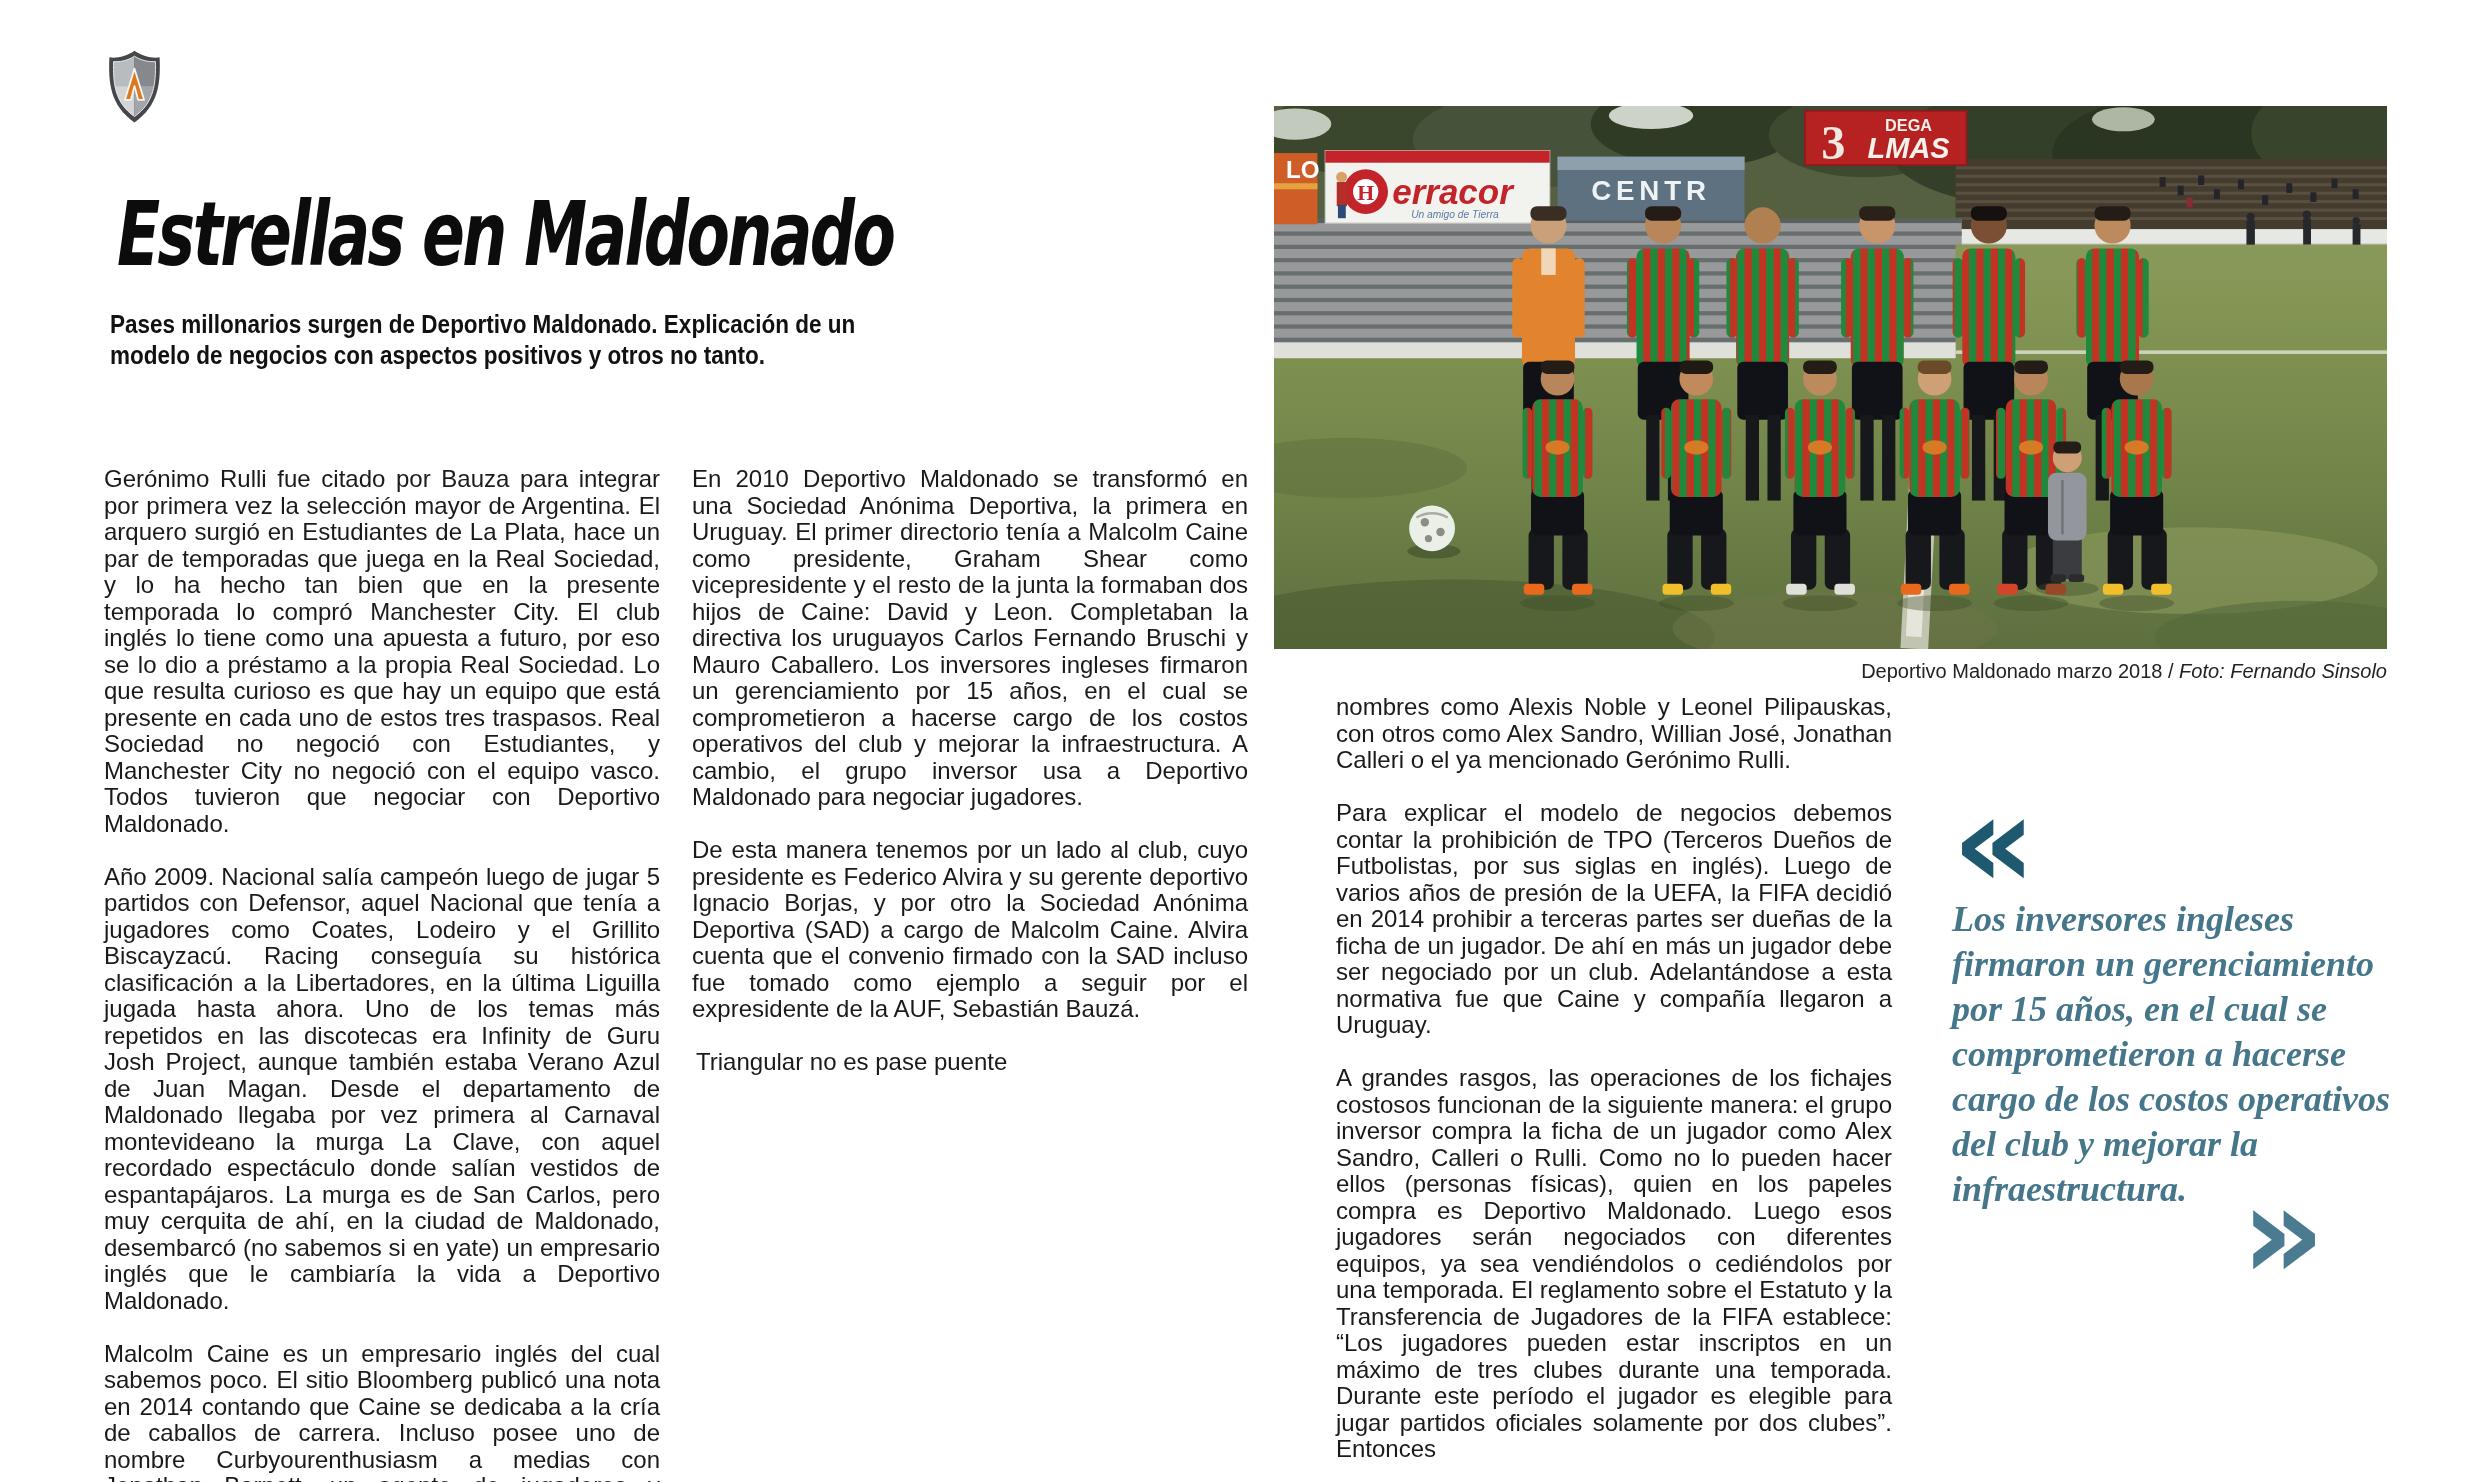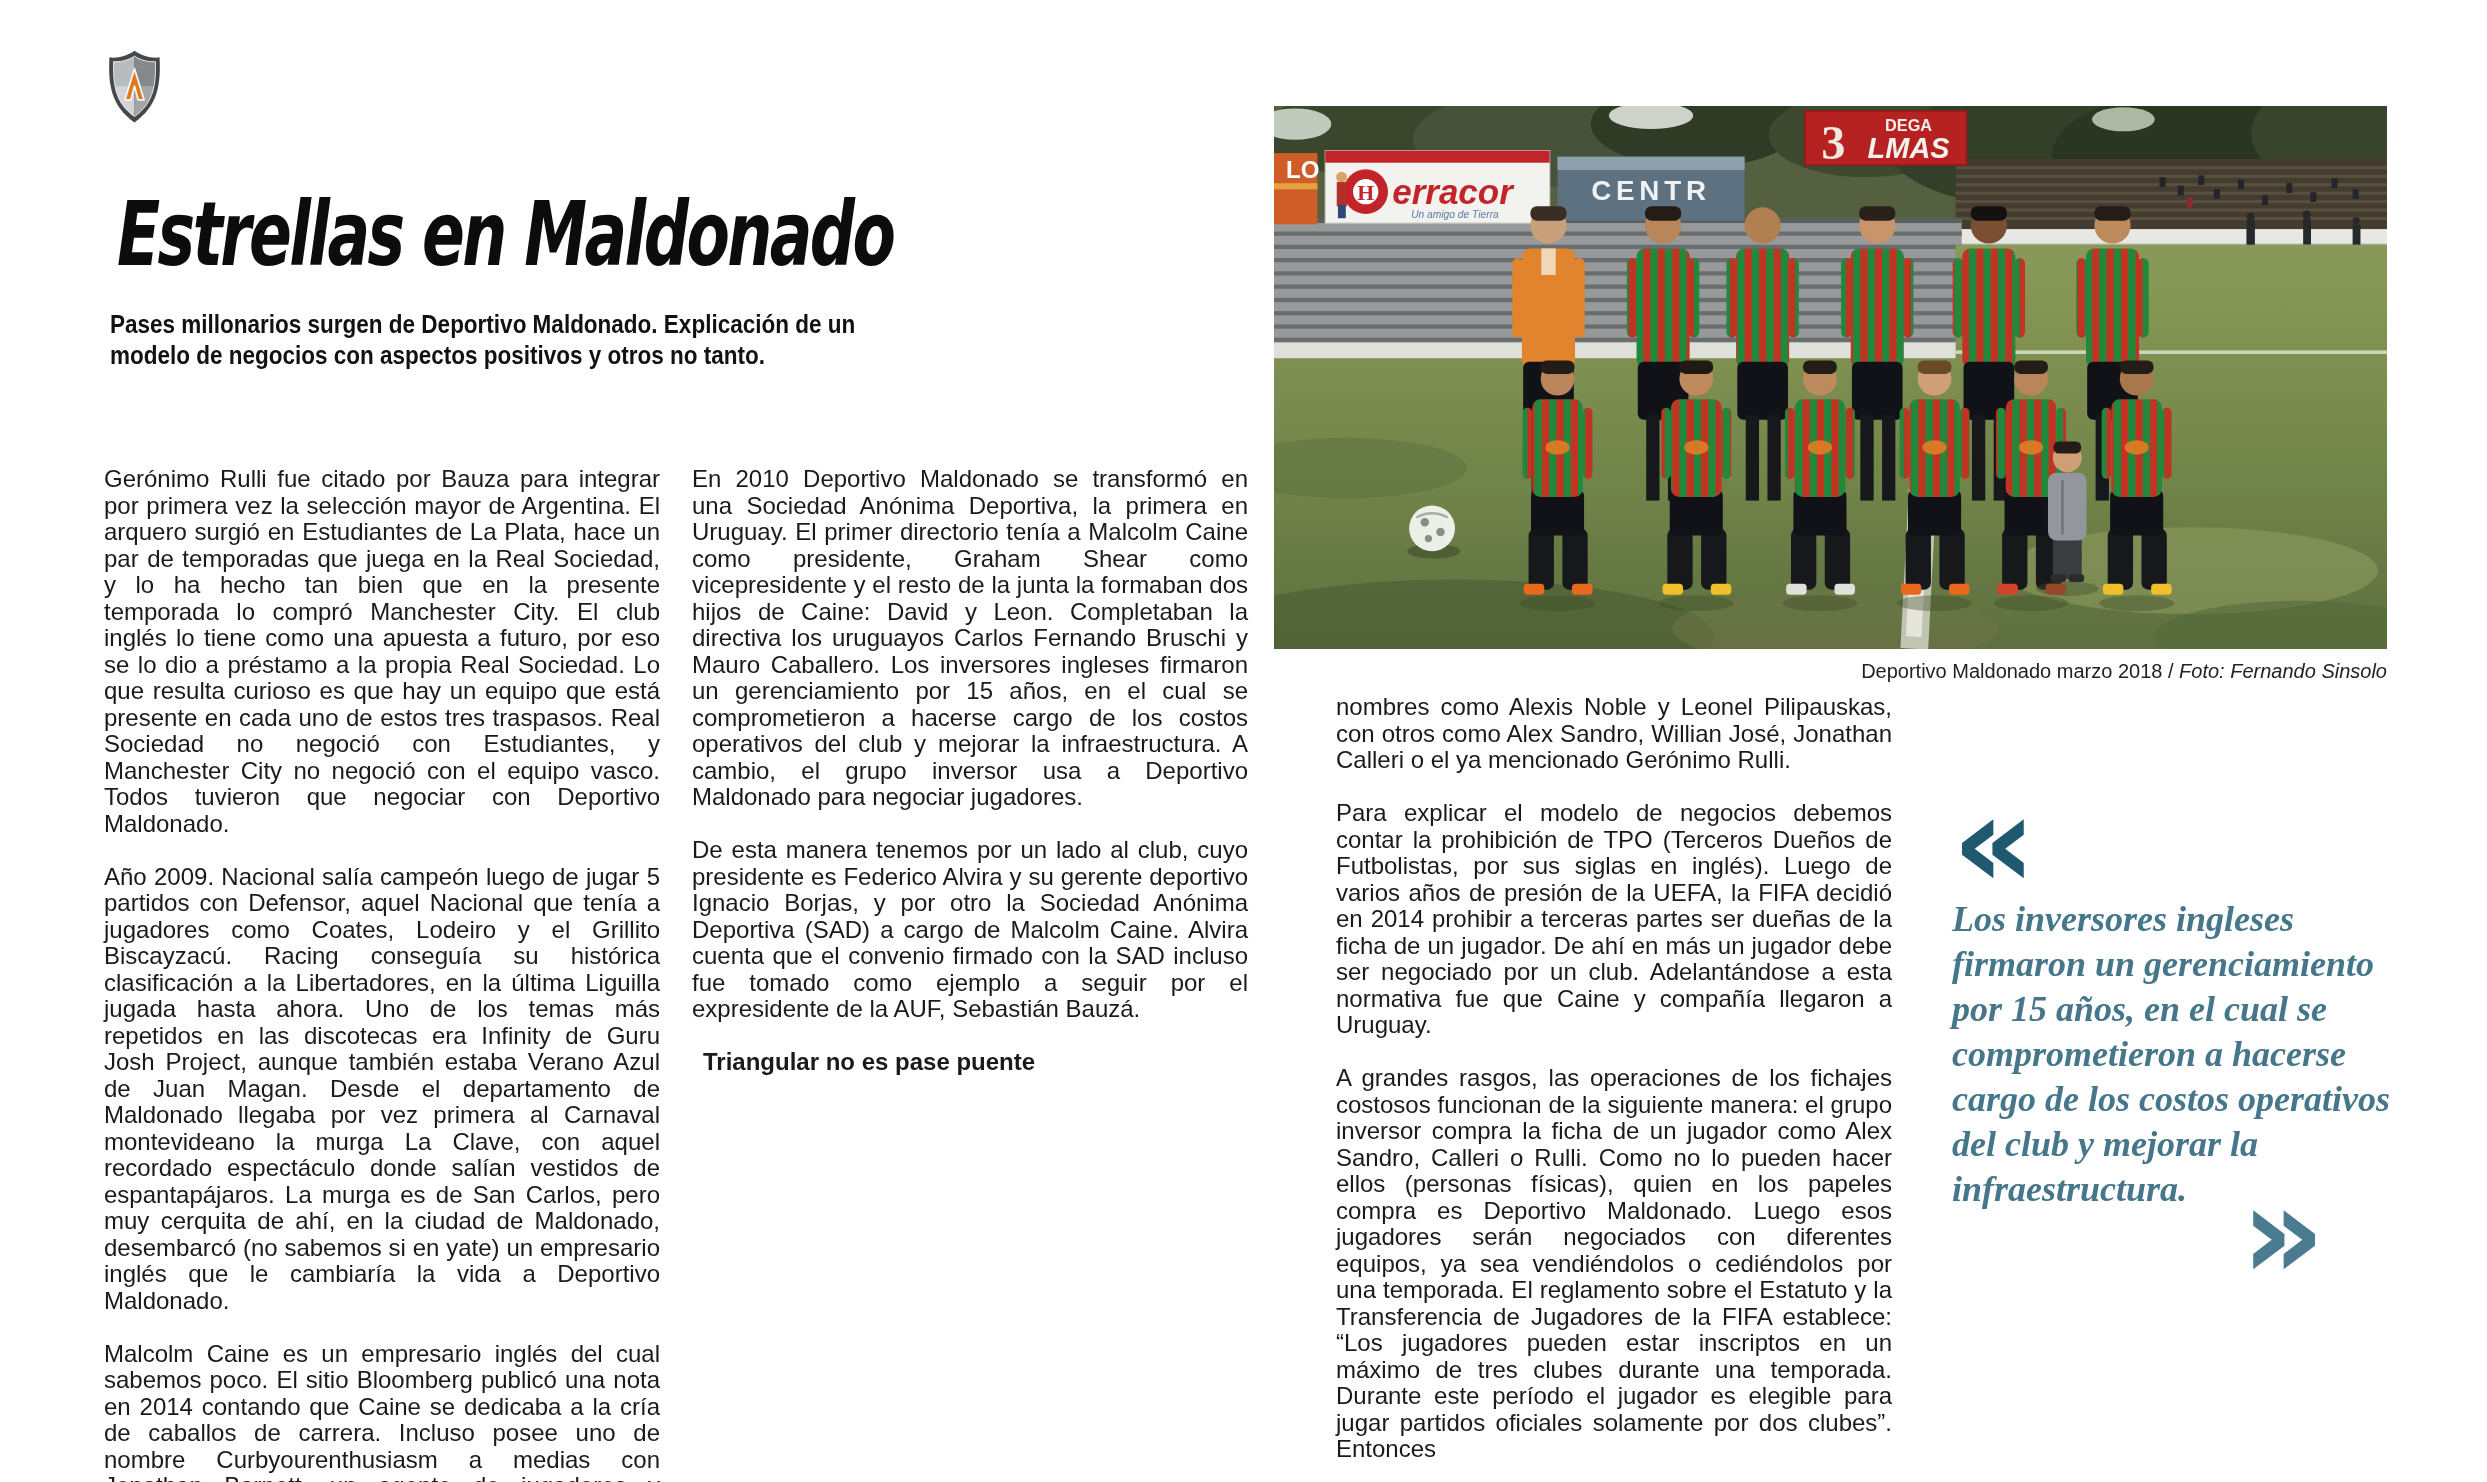--- a/index.html
+++ b/index.html
@@ -23,21 +23,21 @@
   .photo svg{display:block;width:100%;height:100%;}
 
   .caption{position:absolute;left:1274px;top:660px;width:1113px;text-align:right;
        font-size:20px;color:#222;}
   .caption .credit{font-style:italic;text-align:right;}
 
   .col{position:absolute;width:556px;font-size:24px;line-height:26.5px;
        text-align:justify;color:#1a1a1a;}
   .col p{margin:0 0 26.5px 0;}
   .col p:last-child{margin-bottom:0;}
-  .col p.subhead{font-weight:bold;margin:11px;text-align:left;}
+  .col p.subhead{font-weight:normal;margin:4px;text-align:left;}
   .col1{left:104px;top:466px;}
   .col2{left:692px;top:466px;}
   .col3{left:1336px;top:694px;}
 
   .pullquote{position:absolute;left:1952px;top:797px;width:449px;}
   .quote-open{font-family:"DejaVu Sans",sans-serif;font-weight:bold;
        font-size:130px;line-height:90px;height:90px;}
   .quote-text{font-family:"Liberation Serif",serif;font-weight:bold;font-style:italic;
        font-size:36px;line-height:45px;margin-top:9.6px;}
   .quote-close{font-family:"DejaVu Sans",sans-serif;font-weight:bold;

